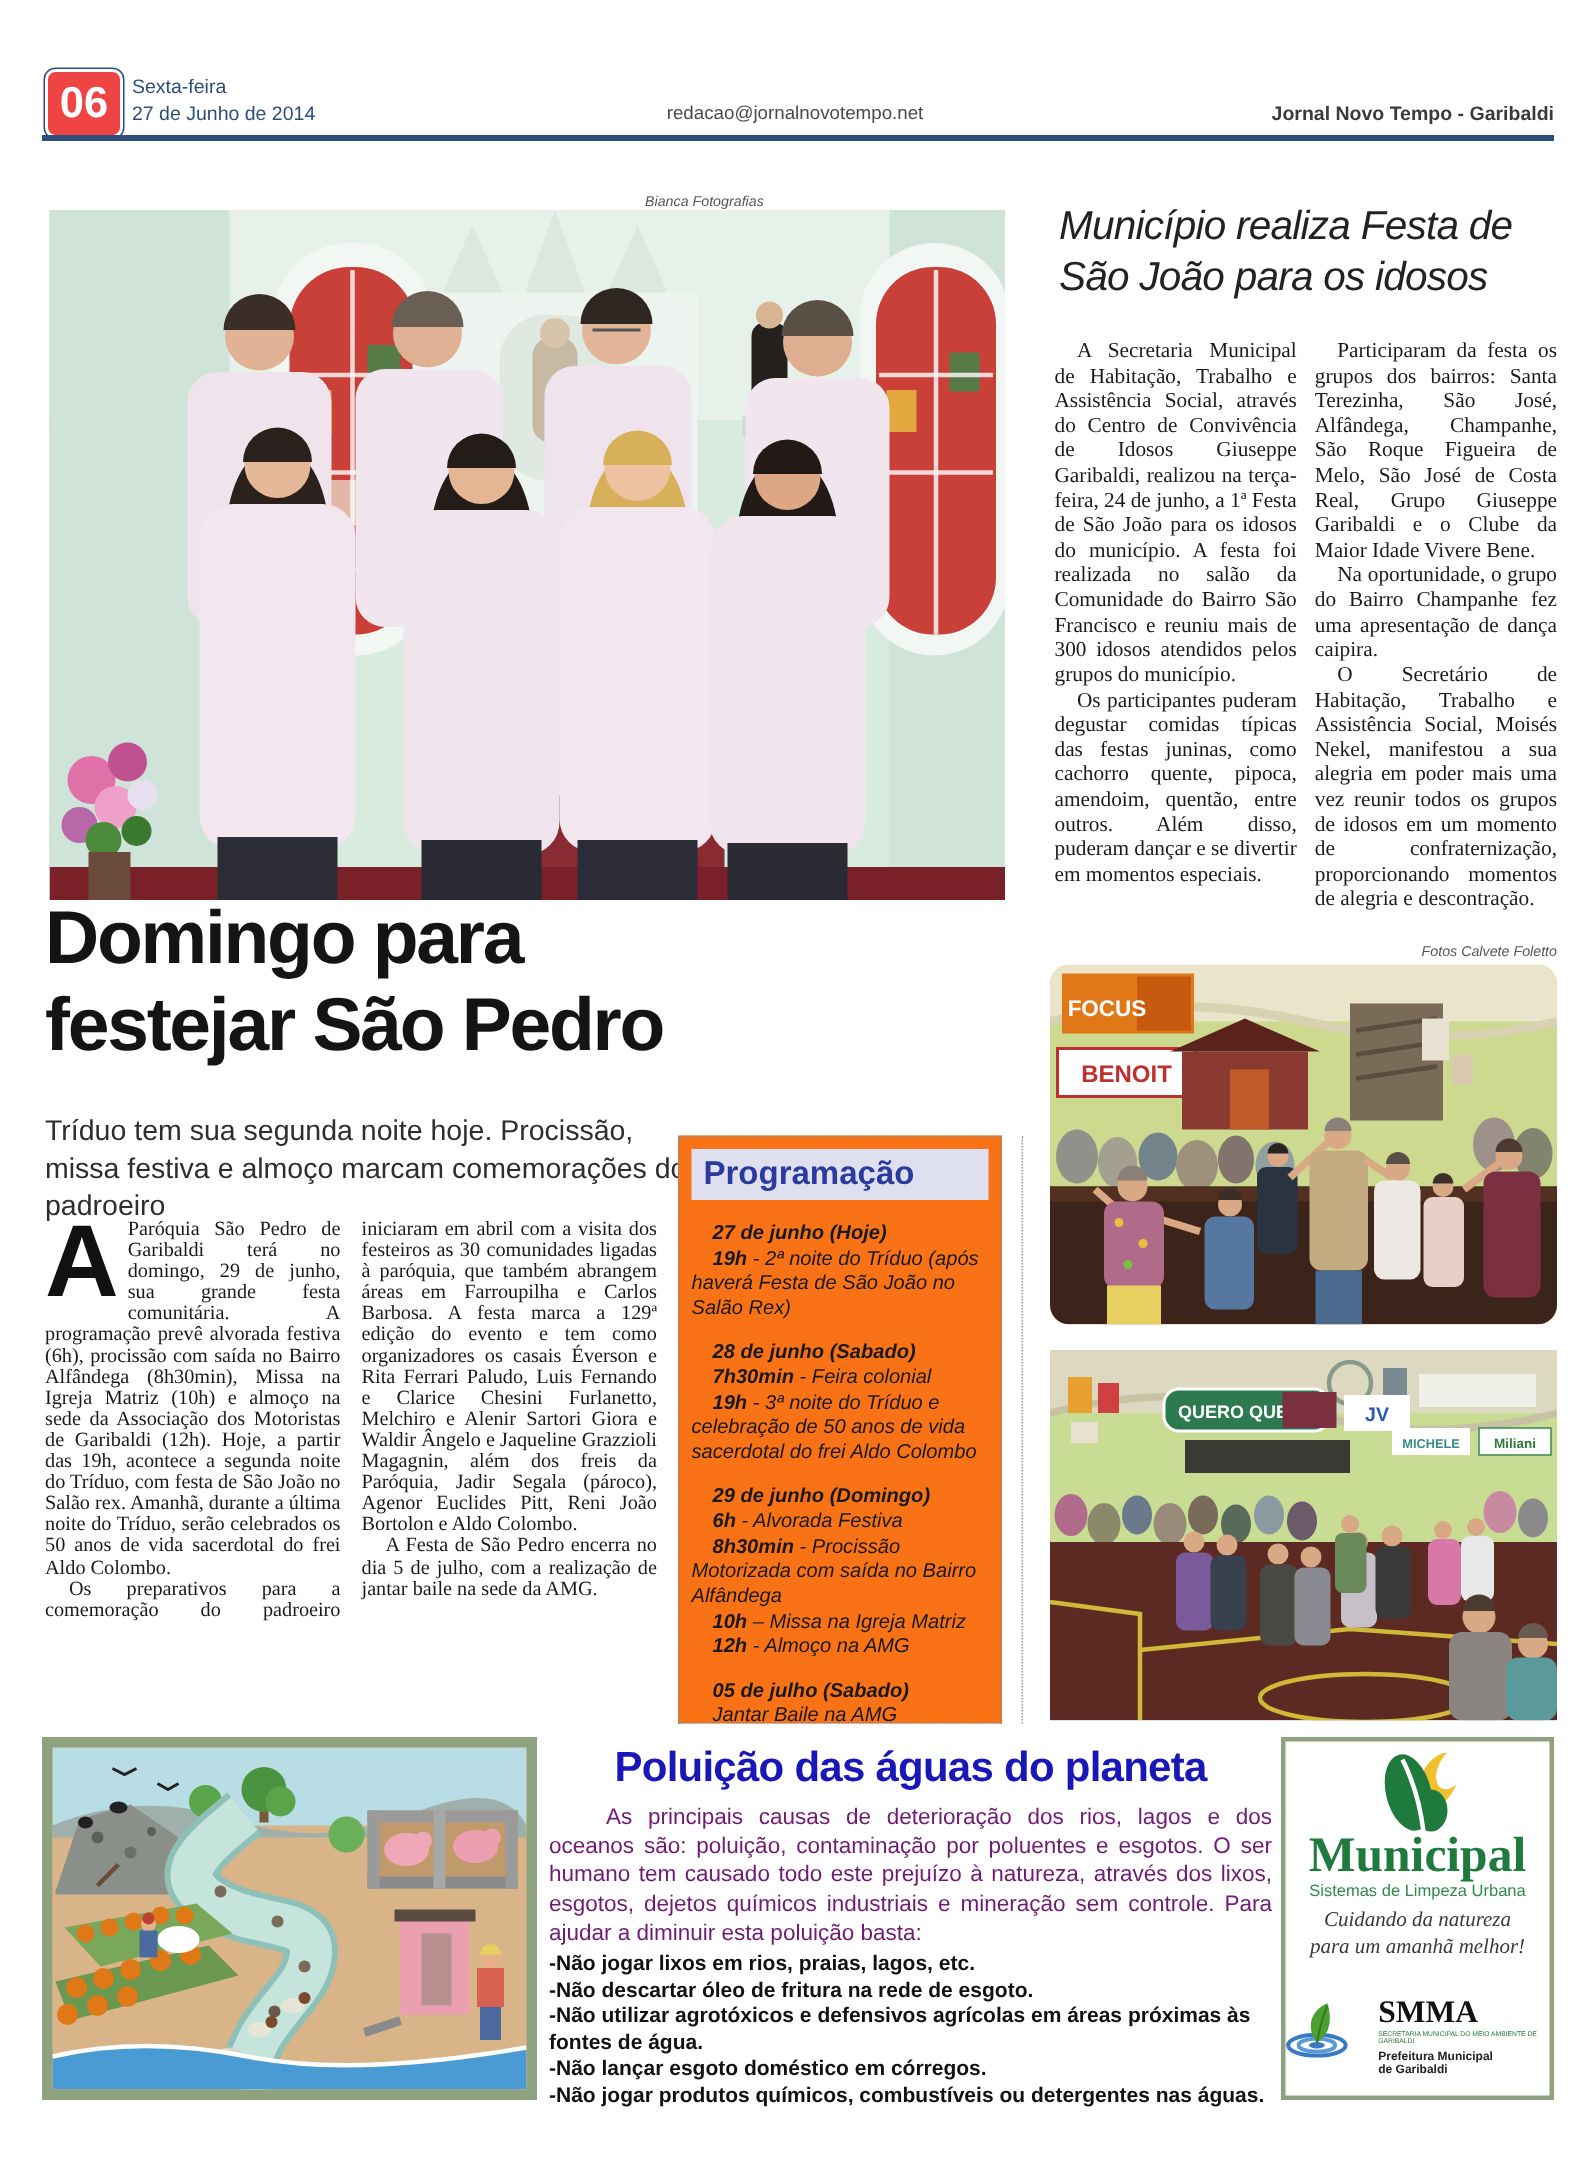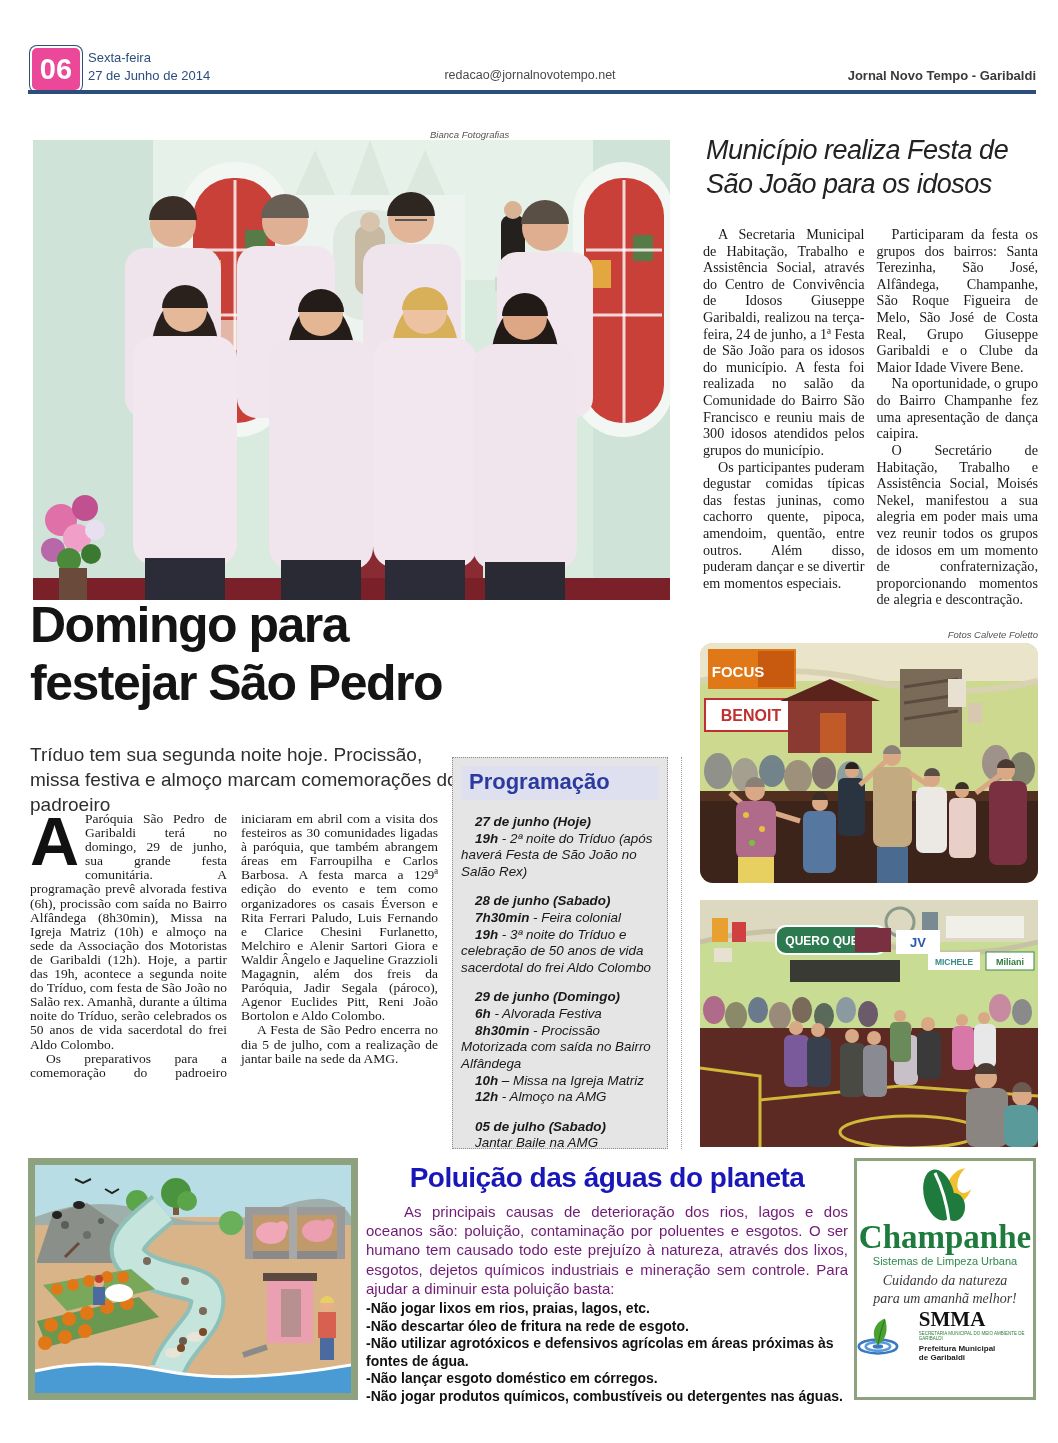--- a/index.html
+++ b/index.html
@@ -4,21 +4,21 @@
 <style>
   html,body{margin:0;padding:0;}
   body{
     width:1058px;height:1443px;background:#ffffff;position:relative;
     font-family:"Liberation Sans",sans-serif;color:#1a1a1a;overflow:hidden;
   }
   .abs{position:absolute;}
 
   
   .hdr-badge{
-    left:30px;top:46px;width:48px;height:42px;background:#ec4899;border:2px solid #ffffff;
+    left:30px;top:46px;width:48px;height:42px;background:#ef4444;border:2px solid #ffffff;
     box-shadow:0 0 0 1px #2d4d7c;border-radius:7px;color:#fff;font-weight:bold;font-size:29px;
     display:flex;align-items:center;justify-content:center;
   }
   .hdr-day{left:88px;top:50px;font-size:13px;color:#2d4d7c;}
   .hdr-date{left:88px;top:68px;font-size:13px;color:#2d4d7c;}
   .hdr-email{left:380px;top:68px;width:300px;text-align:center;font-size:12.5px;color:#4a4a4a;}
   .hdr-paper{left:760px;top:68px;width:276px;text-align:right;font-size:13px;color:#3a3a3a;font-weight:600;}
   .hdr-rule{left:28px;top:90px;width:1008px;height:4px;background:#2d4d7c;}
 
   
@@ -45,21 +45,21 @@
   .main-body p{margin:0;text-indent:16px;}
   .main-body p.first{text-indent:0;}
   .dropcap{
     float:left;font-family:"Liberation Sans",sans-serif;font-weight:bold;
     font-size:68px;line-height:0.82;padding:2px 6px 0 0;color:#111;
   }
 
   
   .program{
     left:452px;top:757px;width:216px;height:392px;border:1px dotted #8a8a8a;
-    box-sizing:border-box;padding:8px;background:#e5e5e5;
+    box-sizing:border-box;padding:8px;background:#f97316;
   }
   .program-title{
     background:#dee0ef;color:#2b3a9e;font-weight:bold;font-size:22px;
     padding:3px 8px 5px 8px;
   }
   .pgroups{margin-top:14px;font-style:italic;font-size:13.4px;line-height:1.24;color:#191919;}
   .pgroup{margin-bottom:13px;}
   .pgroup p{margin:0;text-indent:14px;}
   .pdate{font-weight:bold;}
   .pt{font-weight:bold;}
@@ -90,21 +90,21 @@
   }
   .ad-body{font-size:15px;line-height:1.28;text-align:justify;color:#701a75;text-indent:38px;margin:0 0 2px 0;}
   .ad-item{font-size:14px;font-weight:bold;line-height:1.26;color:#111;}
   .bias-box{
     left:854px;top:1158px;width:182px;height:242px;box-sizing:border-box;
     border:3px solid #8ea27f;background:#fff;text-align:center;padding-top:2px;
   }
   .bias-name{font-family:"Liberation Serif",serif;font-weight:bold;font-size:33px;color:#1e7b3d;line-height:1;margin-top:-2px;}
   .bias-tag{font-size:11px;color:#2e8a4a;margin-top:1px;}
   .bias-slogan{font-family:Liberation Serif, serif;font-style:italic;font-size:14px;color:#3a3a3a;line-height:1.25;margin-top:5px;}
-  .smma-row{display:flex;align-items:center;justify-content:center;margin-top:2px;gap:20px;}
+  .smma-row{display:flex;justify-content:center;margin-top:24px;gap:20px;}
   .smma-word{font-family:"Liberation Serif",serif;font-weight:bold;font-size:21px;color:#111;line-height:1;}
   .smma-cap{font-size:4.5px;color:#2e7a3a;line-height:1.2;margin-top:1px;}
   .smma-pref{font-size:8px;font-weight:bold;color:#222;line-height:1.2;margin-top:2px;}
 </style>
 </head>
 <body>
 
 <div class="abs hdr-badge">
     <span>06</span>
   </div>
@@ -558,21 +558,21 @@
 </div>
 
 <div class="abs bias-box">
   <svg width="64" height="58" viewBox="0 0 64 58" style="margin:2px auto 0 auto;">
     <ellipse cx="46" cy="22" rx="12" ry="20" fill="#f0c030" transform="rotate(28 46 22)"></ellipse>
     <ellipse cx="55" cy="14" rx="9" ry="15" fill="#ffffff" transform="rotate(28 55 14)"></ellipse>
     <ellipse cx="26" cy="30" rx="15" ry="26" fill="#1e7b3d" transform="rotate(-14 26 30)"></ellipse>
     <ellipse cx="41" cy="42" rx="11" ry="14" fill="#1e7b3d"></ellipse>
     <path d="M22 8 C 30 24, 34 40, 36 56" stroke="#ffffff" stroke-width="3" fill="none"></path>
   </svg>
-  <div class="bias-name">Champanhe</div>
+  <div class="bias-name">Municipal</div>
   <div class="bias-tag">Sistemas de Limpeza Urbana</div>
   <div class="bias-slogan">
     <div>Cuidando da natureza</div>
     <div>para um amanhã melhor!</div>
   </div>
   <div class="smma-row">
     <svg width="48" height="44" viewBox="0 0 48 44">
       <ellipse cx="24" cy="34" rx="22" ry="8" fill="none" stroke="#3a7ac0" stroke-width="3"></ellipse>
       <ellipse cx="24" cy="34" rx="14" ry="5" fill="none" stroke="#5a9ad8" stroke-width="3"></ellipse>
       <ellipse cx="24" cy="34" rx="6" ry="2.5" fill="#3a7ac0"></ellipse>

